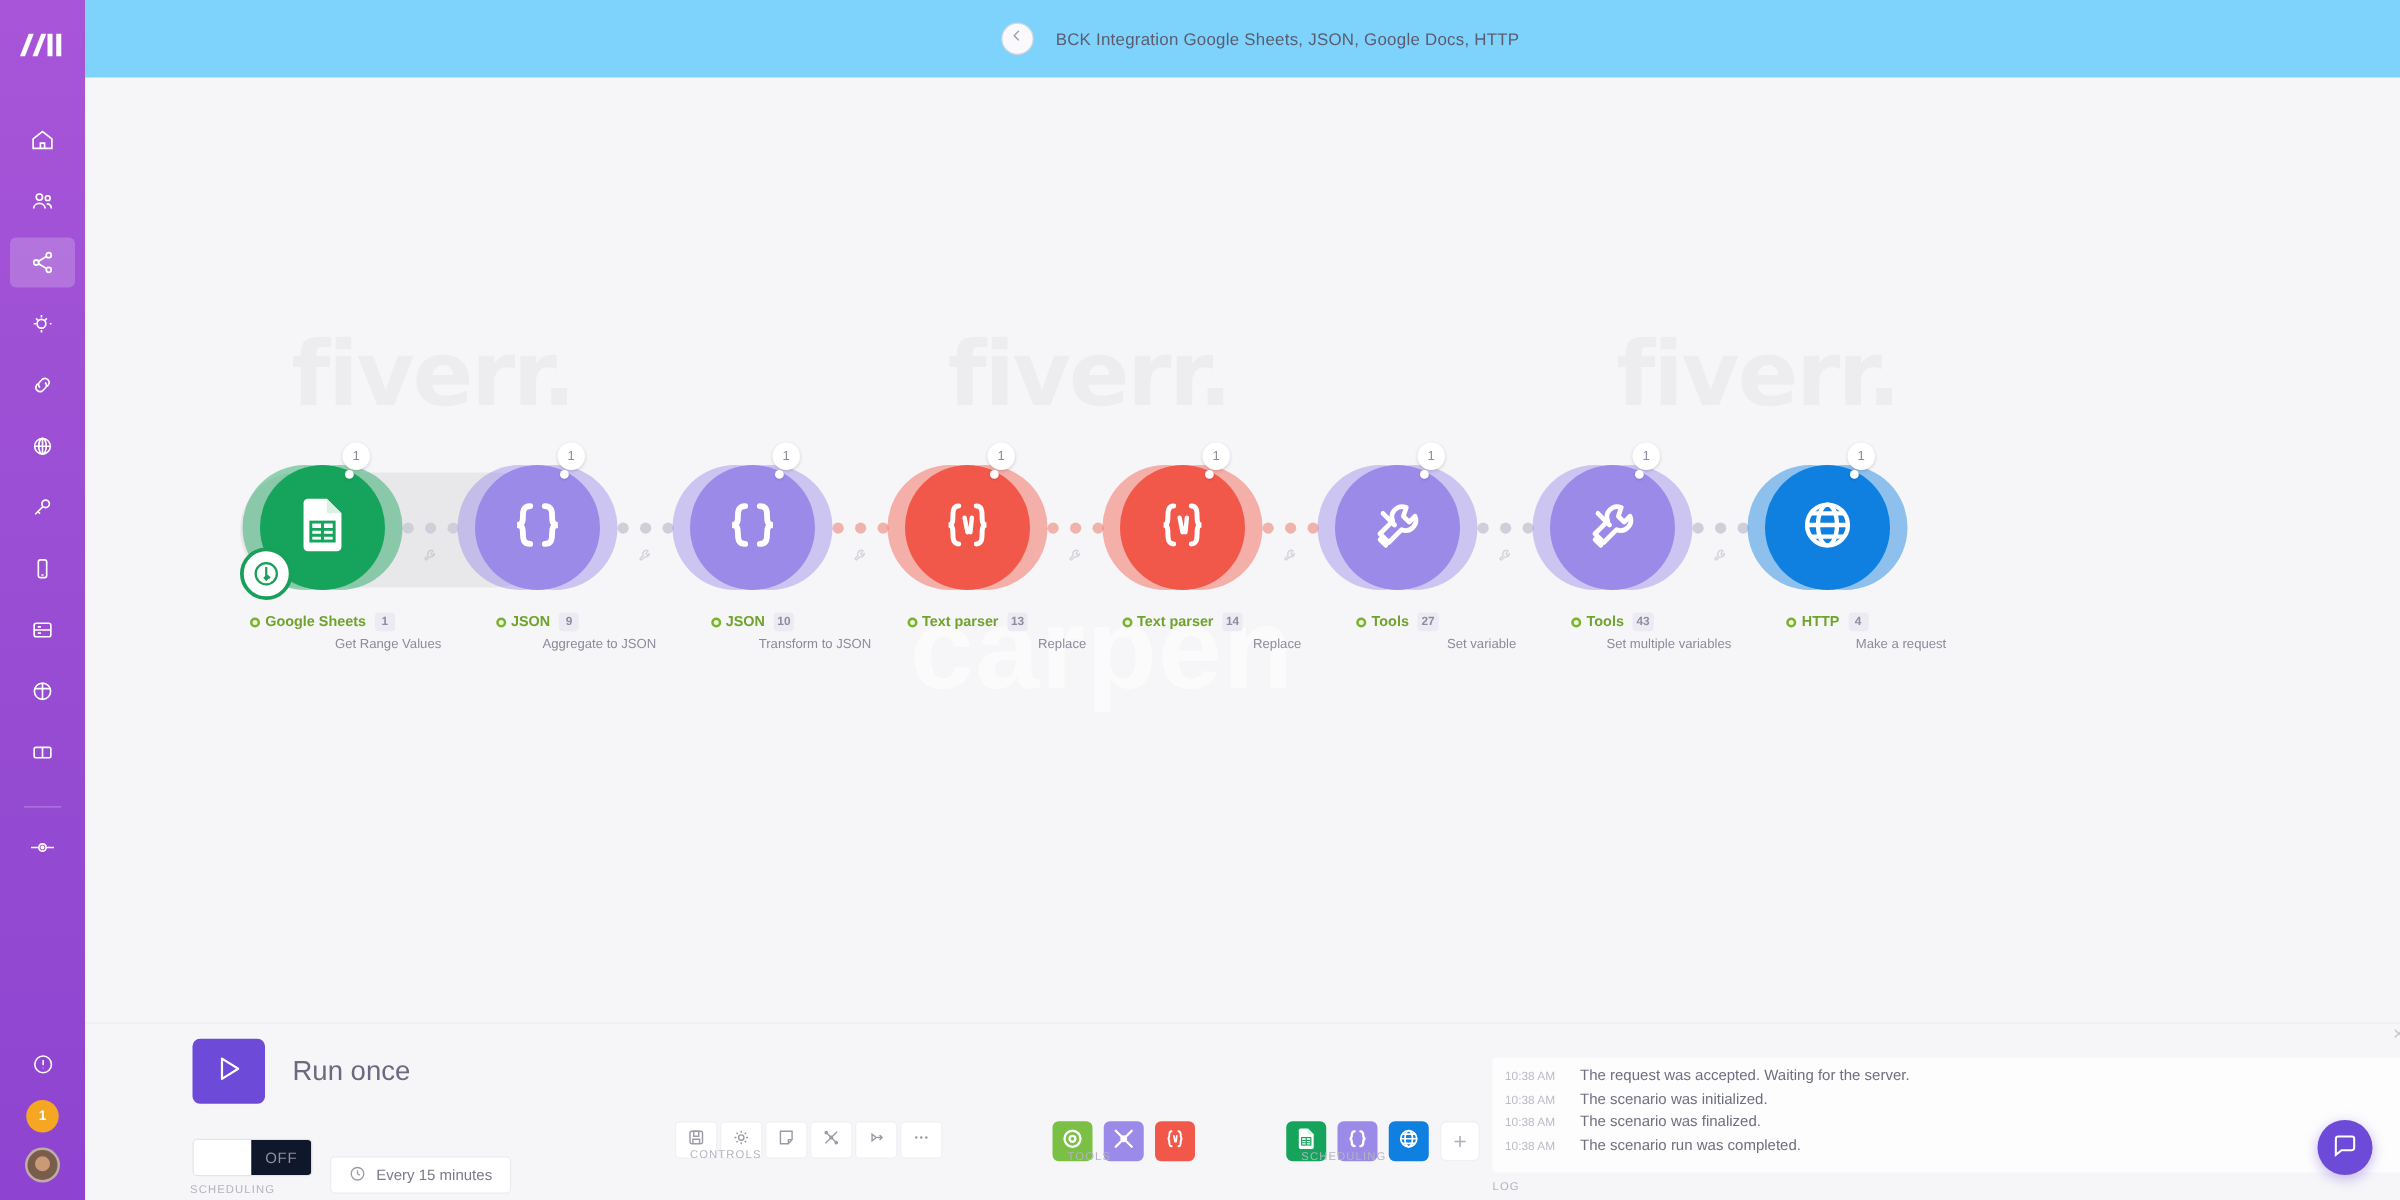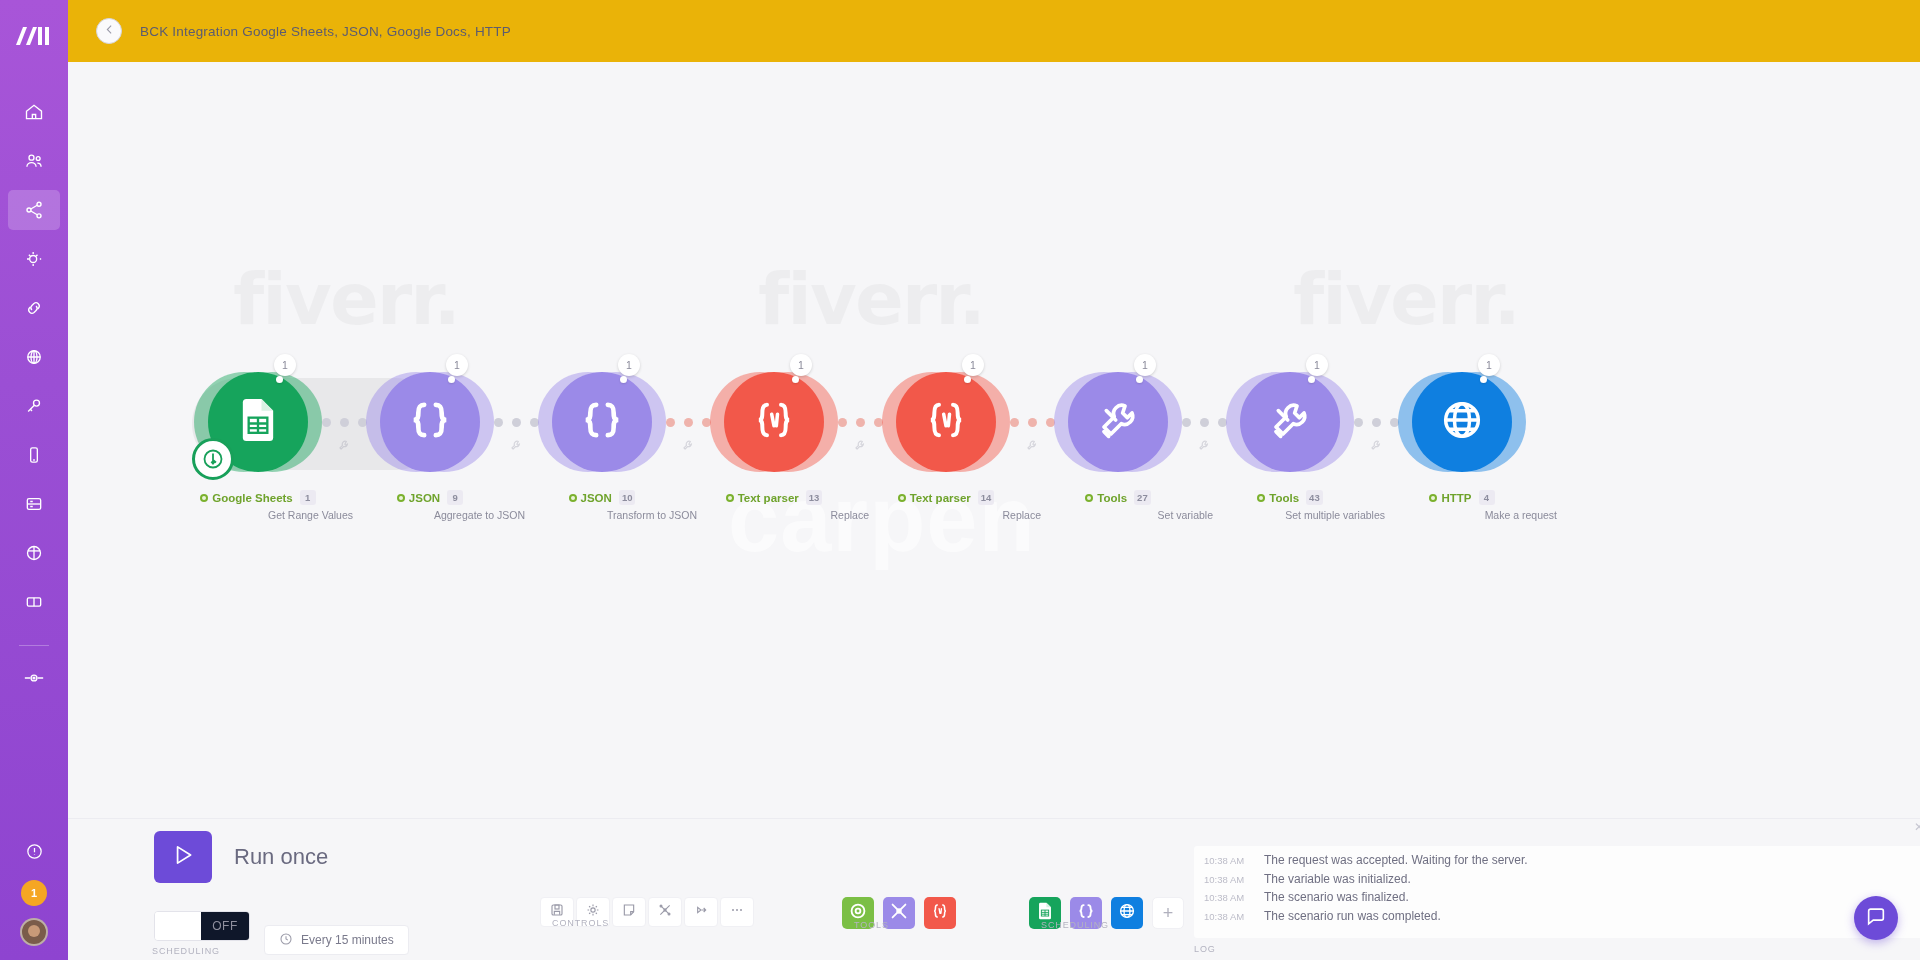--- a/index.html
+++ b/index.html
@@ -48,21 +48,22 @@
     content:''; position:absolute; left:50%; top:20%; transform:translateX(-50%);
     width:12px; height:12px; border-radius:50%; background:#c89a78;
   }
 
   
   .main { flex: 1; position: relative; height: 960px; background: #f6f6f8; }
 
   
   .header {
     height: 62px; display: flex; align-items: center; padding-left: 28px;
-    background: #eab308;
+    background: #7dd3fc;
+    justify-content: center;
   }
   .back-btn {
     width: 26px; height: 26px; border-radius: 50%;
     border: 1px solid #d5d5dd; display: flex; align-items: center; justify-content: center;
     color: #9a9aa8; cursor: pointer; background: #fafafc;
   }
   .scenario-title {
     margin-left: 18px; font-size: 13.5px; color: #5c5c70; letter-spacing: .2px;
   }
 
@@ -817,21 +818,21 @@
 
       <div class="log-panel">
         <div class="log-close">✕</div>
         <div id="log-rows">
             <div class="log-row">
               <div class="log-time">10:38 AM</div>
      <div class="log-msg">The request was accepted. Waiting for the server.</div>
             </div>
             <div class="log-row">
               <div class="log-time">10:38 AM</div>
-     <div class="log-msg">The variable was initialized.</div>
+     <div class="log-msg">The scenario was initialized.</div>
             </div>
             <div class="log-row">
               <div class="log-time">10:38 AM</div>
      <div class="log-msg">The scenario was finalized.</div>
             </div>
             <div class="log-row">
               <div class="log-time">10:38 AM</div>
      <div class="log-msg">The scenario run was completed.</div>
             </div>
           </div>

